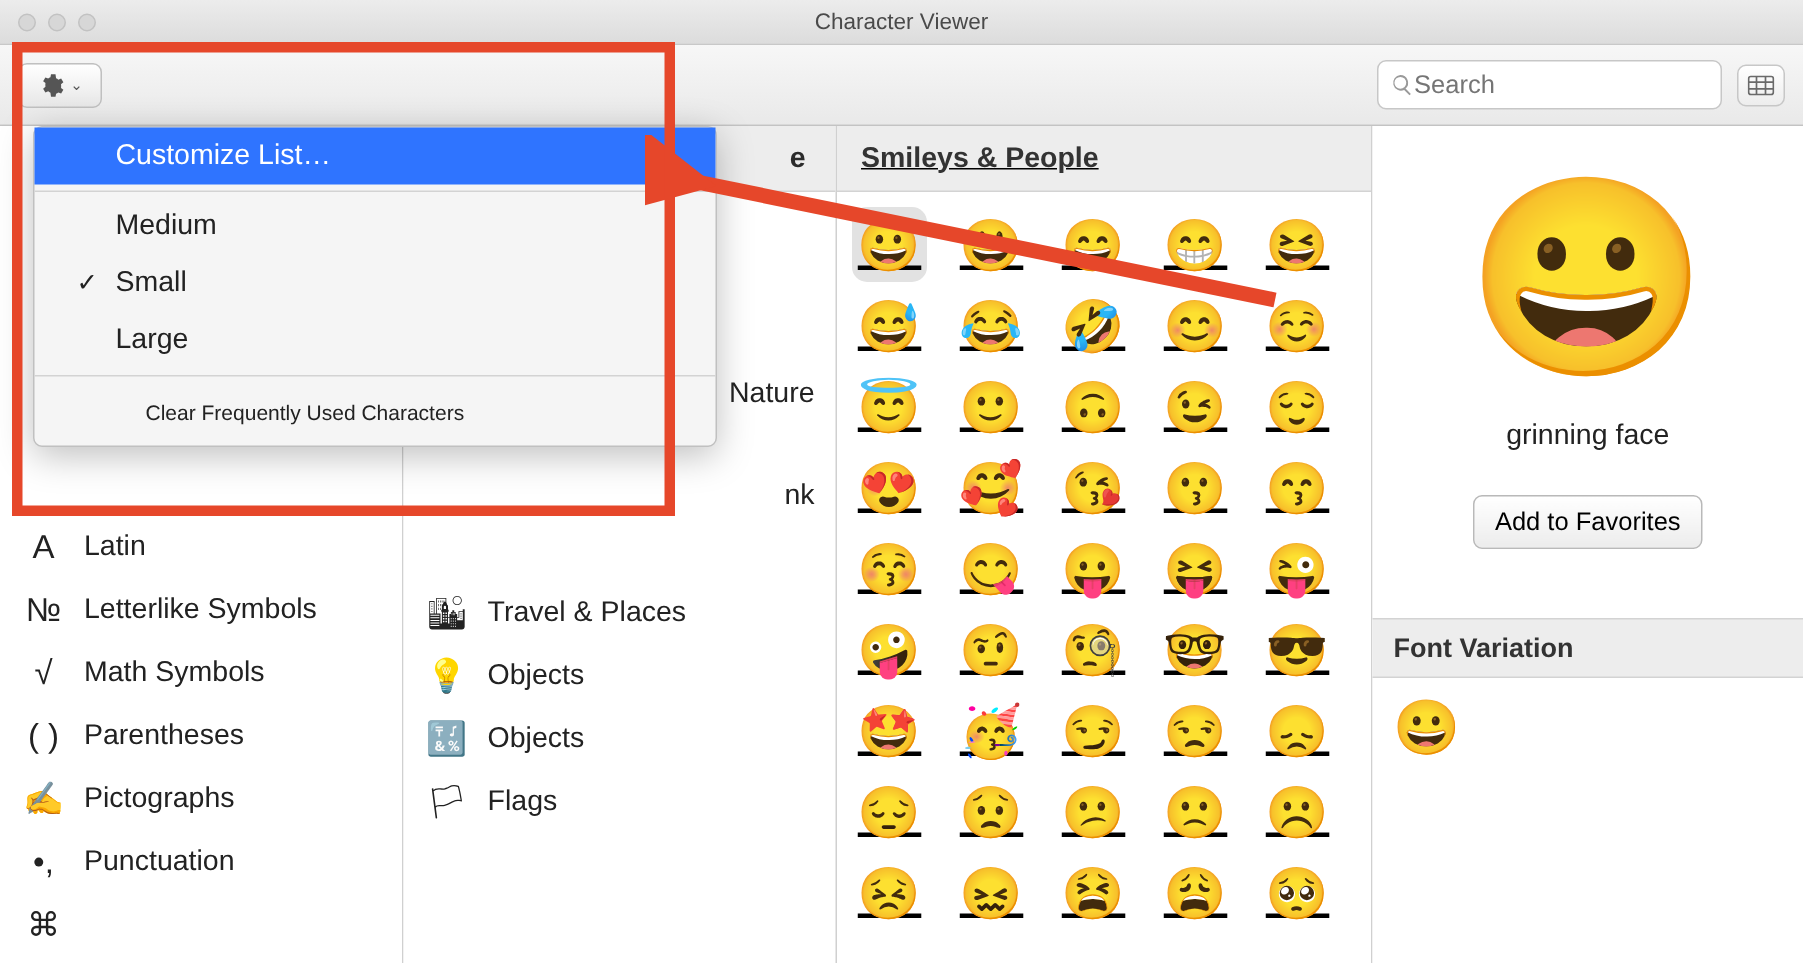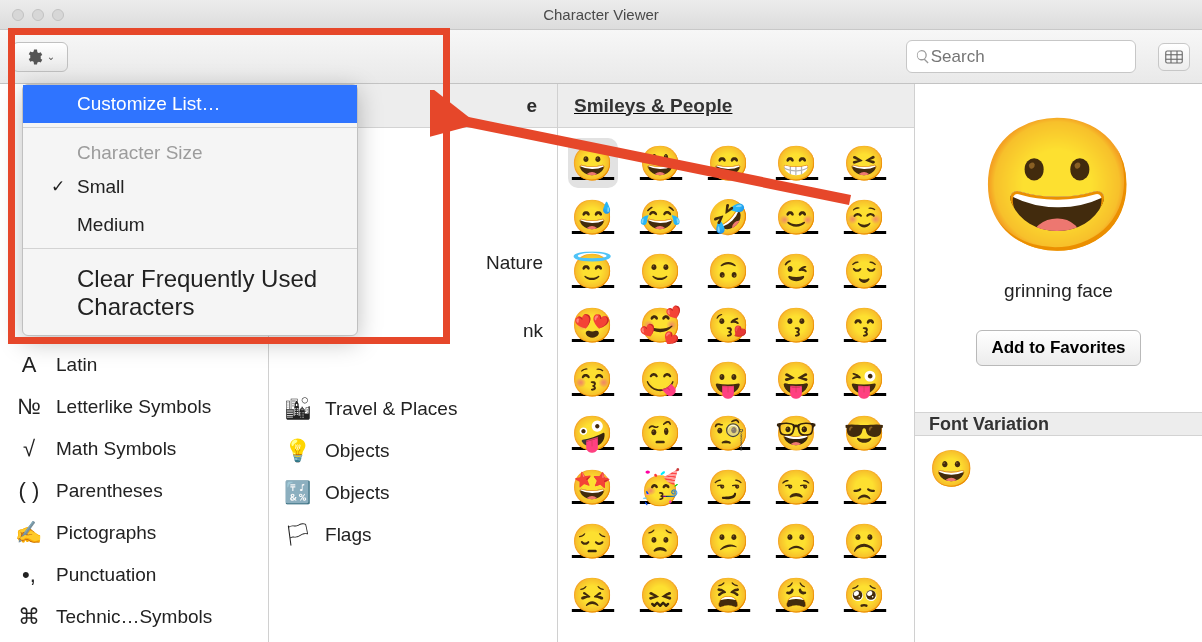--- a/index.html
+++ b/index.html
@@ -7,21 +7,21 @@
 
   .titlebar { height: 30px; background: linear-gradient(#ececec,#dcdcdc); border-bottom:1px solid #c8c8c8; display:flex; align-items:center; position:relative; }
   .traffic { display:flex; gap:8px; margin-left:12px; }
   .dot { width:12px; height:12px; border-radius:50%; background:#d7d7d7; border:1px solid #c2c2c2; }
   .win-title { position:absolute; left:50%; transform:translateX(-50%); font-size:15px; color:#4a4a4a;text-align:right; }
 
   .toolbar { height:54px; background:linear-gradient(#f7f7f7,#e9e9e9); border-bottom:1px solid #c3c3c3; display:flex; align-items:center; padding:0 12px; justify-content:space-between;}
   .gear-btn { width:56px; height:30px; border:1px solid #c0c0c0; border-radius:6px; background:linear-gradient(#ffffff,#e7e7e7); display:flex; align-items:center; justify-content:center; gap:4px; cursor:pointer;}
   .gear-btn svg { fill:#555; }
   .chev { font-size:10px; color:#555; }
-  .toolbar-right { display:flex; align-items:center; gap:22px; }
+  .toolbar-right { display:flex; align-items:center; gap:10px; }
   .search-box { width:230px; height:33px; border:1px solid #c7c7c7; border-radius:6px; background:#fff; display:flex; align-items:center; padding:0 8px; }
   .search-box input { border:none; outline:none; font-size:17px; color:#555; width:100%; background:transparent; }
   .collapse-btn { width:32px; height:28px; border:1px solid #c7c7c7; border-radius:6px; background:linear-gradient(#fff,#ededed); display:flex; align-items:center; justify-content:center; }
 
   .content { display:flex; height: calc(642px - 30px - 54px); }
   .col1 { width:270px; border-right:1px solid #d0d0d0; padding-top:260px; overflow:hidden; background:#fff;}
   .col2 { width:290px; border-right:1px solid #d0d0d0; background:#fff;}
   .col3 { flex:1; background:#fff; border-right:1px solid #d0d0d0;text-decoration:underline;}
   .col4 { width:288px; background:#fff;}
 
@@ -29,32 +29,32 @@
   .cat-icon { width:30px; height:30px; display:flex; align-items:center; justify-content:center; color:#222; font-size:22px; }
 
   .sec-header { height:44px; background:#ededed; border-bottom:1px solid #d3d3d3; display:flex; align-items:center; padding:0 16px; font-size:19px; font-weight:600; color:#333;}
   .emoji-grid { display:grid; grid-template-columns: repeat(5, 64px); gap:4px 4px; padding:10px 10px; }
   .emoji-cell { width:50px; height:50px; display:flex; align-items:center; justify-content:center; font-size:34px; border-radius:10px; cursor:pointer; }
   .emoji-cell.selected { background:#e2e2e2; }
 
   .preview { display:flex; flex-direction:column; align-items:center; padding:20px 10px; }
   .big-emoji { font-size:130px; line-height:1; margin:16px 0 18px; }
   .char-name { font-size:19px; color:#222; margin-bottom:28px;margin-top:12px; }
-  .fav-btn { border:1px solid #b9b9b9; border-radius:6px; padding:7px 14px; font-size:17px; background:linear-gradient(#ffffff,#ececec); cursor:pointer;font-weight:bold;}
-  .var-header { width:100%; height:24px; background:#ededed; border-top:1px solid #d3d3d3; border-bottom:1px solid #d3d3d3; display:flex; align-items:center; padding:0 14px; font-size:18px; font-weight:600; color:#333; margin-top:26px;}
+  .fav-btn { border:1px solid #b9b9b9; border-radius:6px; padding:7px 14px; font-size:17px; background:linear-gradient(#ffffff,#ececec); cursor:pointer;}
+  .var-header { width:100%; height:40px; background:#ededed; border-top:1px solid #d3d3d3; border-bottom:1px solid #d3d3d3; display:flex; align-items:center; padding:0 14px; font-size:18px; font-weight:600; color:#333; margin-top:26px;}
   .var-row { width:100%; padding:12px 14px; font-size:36px; }
 
   
-  .dropdown { position:absolute; left:22px; top:84px; width:336px; background:#f5f5f5; border:1px solid #c0c0c0; border-radius:6px; box-shadow:0 6px 24px rgba(0,0,0,0.25); z-index:50; padding-bottom:4px;}
+  .dropdown { position:absolute; left:22px; top:84px; width:456px; background:#f5f5f5; border:1px solid #c0c0c0; border-radius:6px; box-shadow:0 6px 24px rgba(0,0,0,0.25); z-index:50; padding-bottom:4px;}
   .dd-item { padding:8px 30px 8px 54px; font-size:19px; color:#222; position:relative; cursor:pointer;}
   .dd-item.highlight { background:#2f74ff; color:#fff; }
   .dd-sep { height:1px; background:#d3d3d3; margin:4px 0;}
   .dd-label { padding:10px 30px 4px 54px; font-size:19px; color:#9c9c9c; }
   .dd-check::before { content:"✓"; position:absolute; left:28px; font-size:17px; color:#222;}
-  .dd-clear { padding:12px 30px 10px 54px; font-size:24px; color:#222;}
+  .dd-clear { padding:12px 30px 10px 54px; font-size:14px; color:#222;margin-left:20px;}
 
   .red-box { position:absolute; left:8px; top:28px; width:442px; height:316px; border:7px solid #e6472a; z-index:60; pointer-events:none;}
   .arrow-svg { position:absolute; left:430px; top:90px; z-index:55; pointer-events:none;}
 
   .col2 .sec-header { justify-content:flex-end; padding-right:20px; color:#2b2b2b;}
   .col2-list { padding-top:0; }
   .partial { padding:6px 14px 6px 0; text-align:right; font-size:19px; color:#222;}
   .crumb-spacer { height:118px; }
 </style>
 </head>
@@ -116,21 +116,20 @@
     <div class="cat-item">
         <span class="cat-icon">✍</span>
         <span>Pictographs</span>
       </div>
     <div class="cat-item">
         <span class="cat-icon">•,</span>
         <span>Punctuation</span>
       </div>
     <div class="cat-item">
         <span class="cat-icon">⌘</span>
-        <span>Technic…Symbols</span>
       </div>
   </div>
 
   <div class="col2">
     <div class="sec-header">
         <span>e</span>
       </div>
     <div class="crumb-spacer"></div>
     <div class="partial">Nature</div>
     <div style="height:34px;"></div>
@@ -214,23 +213,23 @@
       <button class="fav-btn">Add to Favorites</button>
     </div>
     <div class="var-header">Font Variation</div>
     <div class="var-row">😀</div>
   </div>
 </div>
 
 <div class="dropdown">
   <div class="dd-item highlight">Customize List…</div>
   <div class="dd-sep"></div>
-  <div class="dd-label">Character Size</div>
+  <div class="dd-item">Medium</div>
   <div class="dd-item dd-check">Small</div>
-  <div class="dd-item">Medium</div>
+  <div class="dd-item">Large</div>
   <div class="dd-sep"></div>
   <div class="dd-clear">Clear Frequently Used Characters</div>
 </div>
 
 <div class="red-box"></div>
 <svg class="arrow-svg" width="440" height="140">
   <defs>
       <marker id="ah" markerWidth="12" markerHeight="12" refX="2" refY="6" orient="auto">
         <path d="M12 0 L0 6 L12 12 z" fill="#e6472a"></path>
       </marker>

